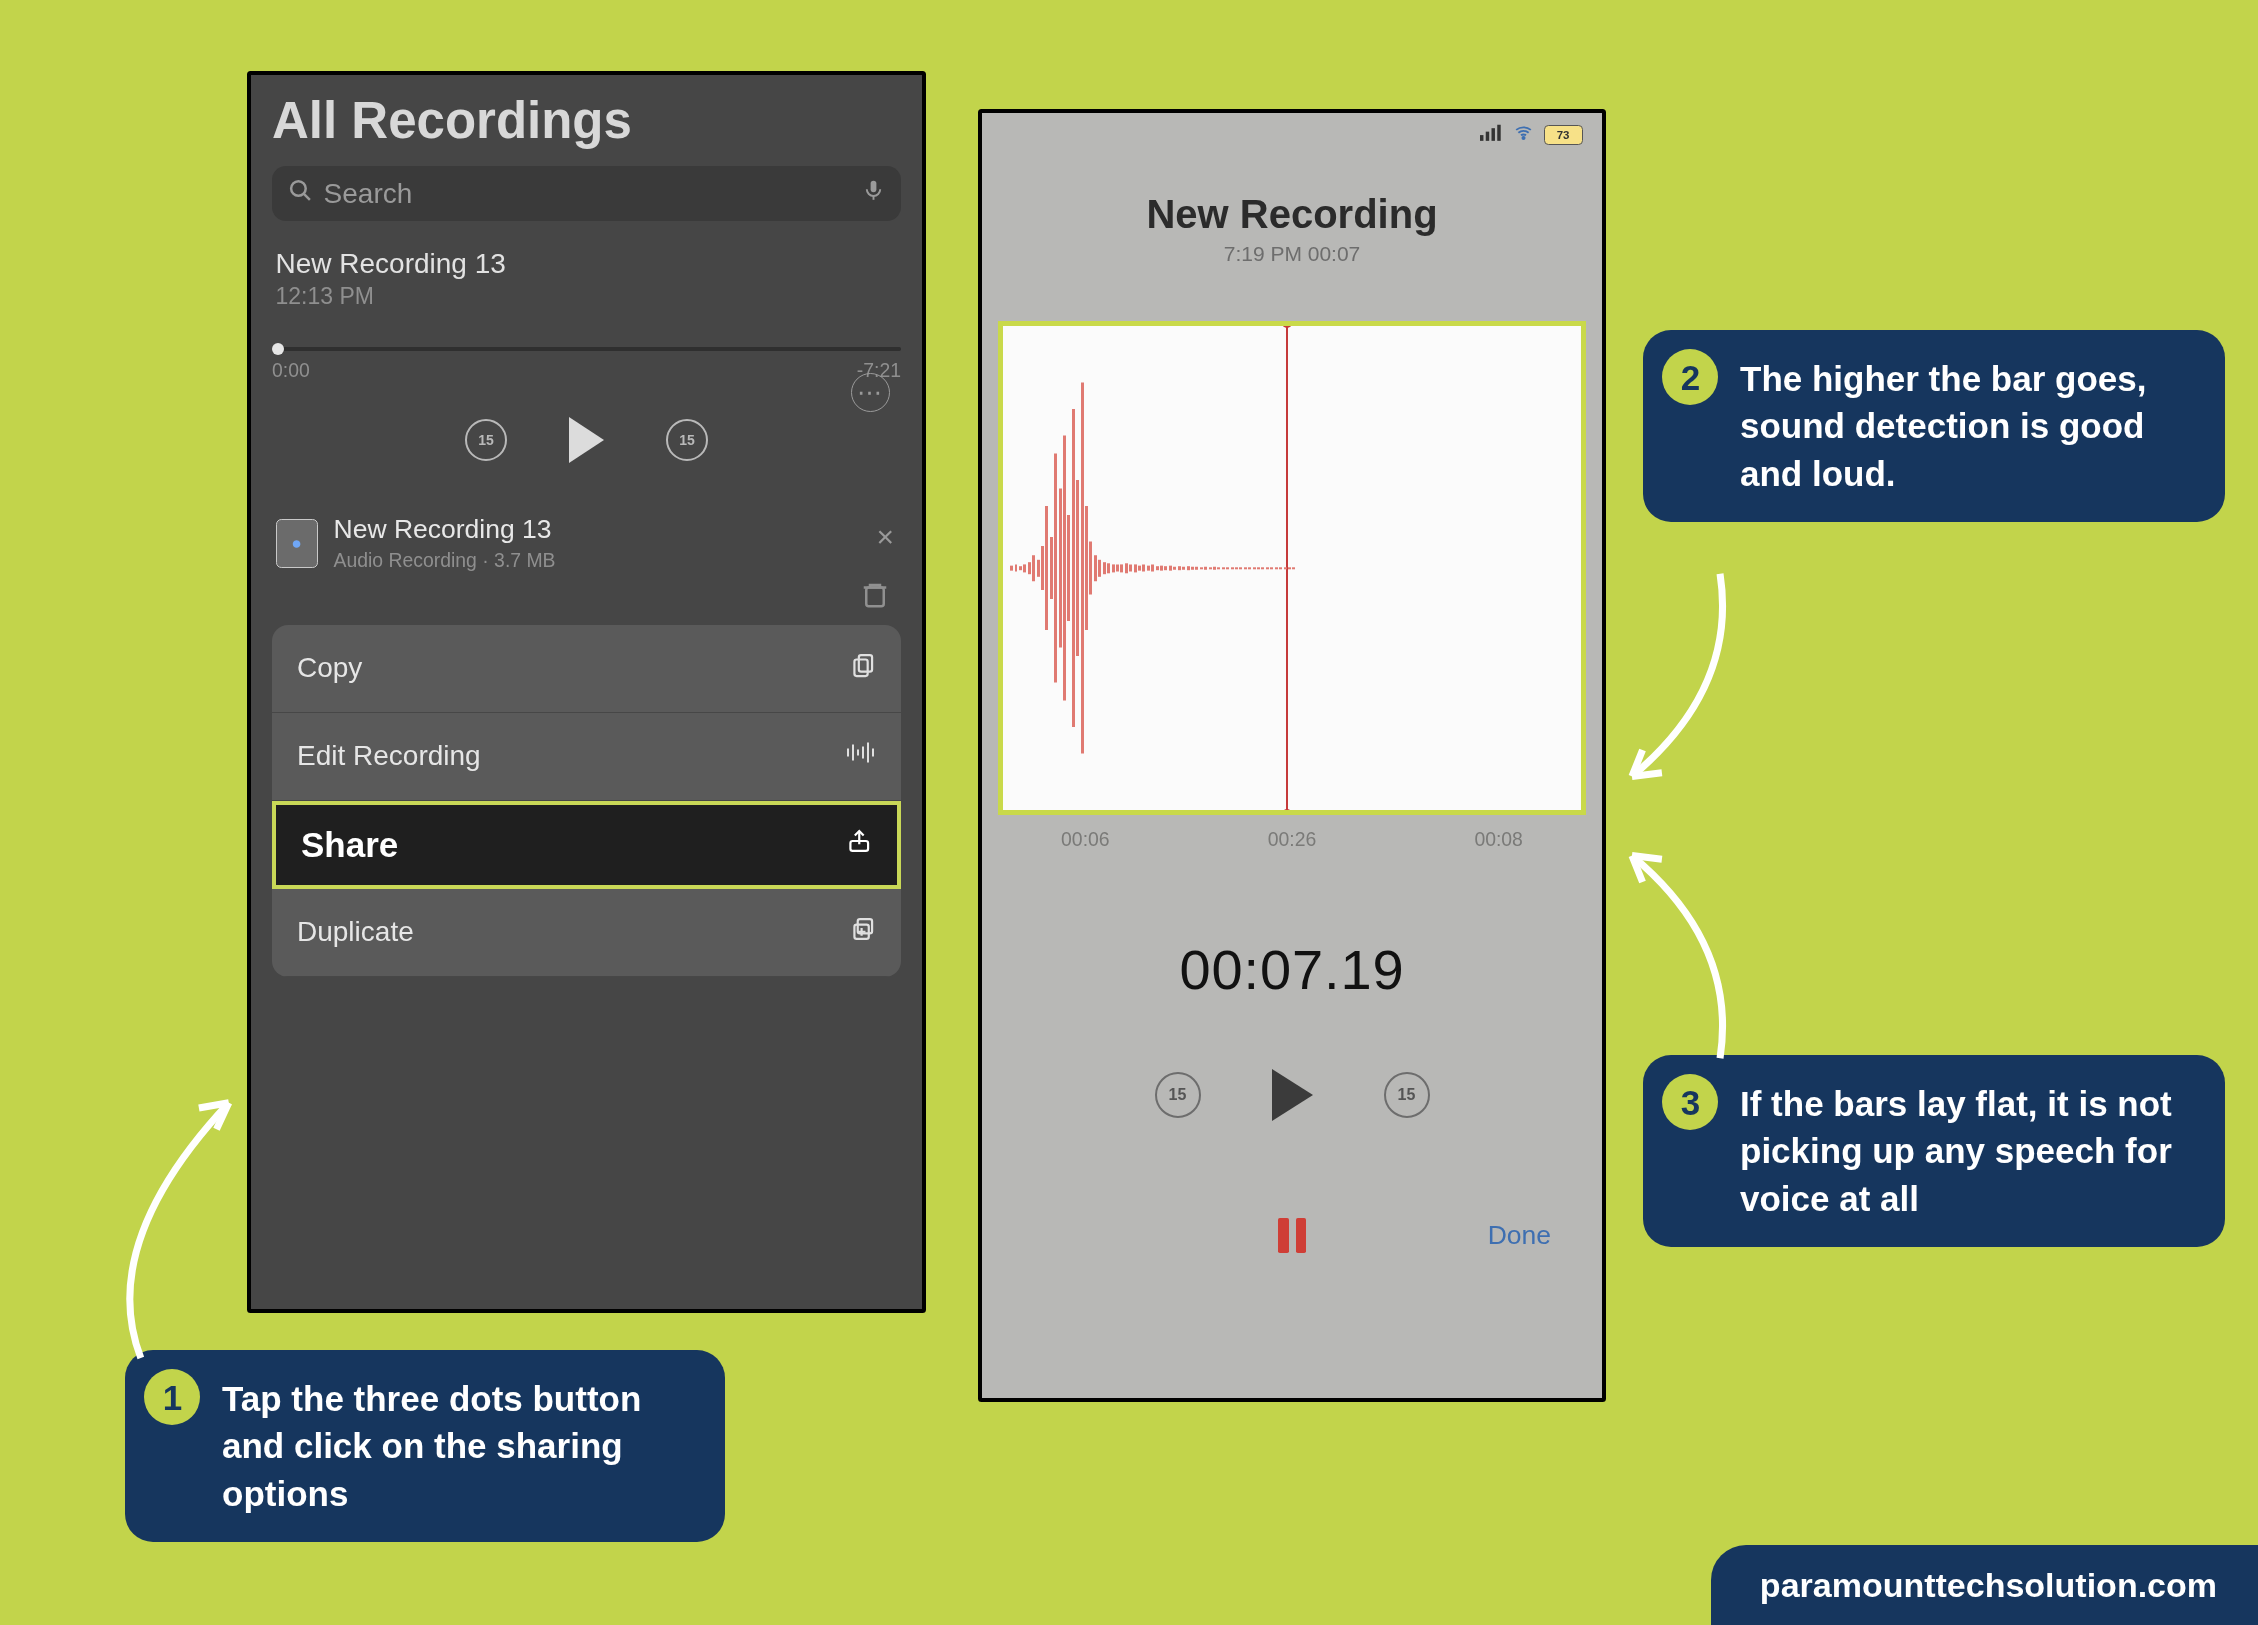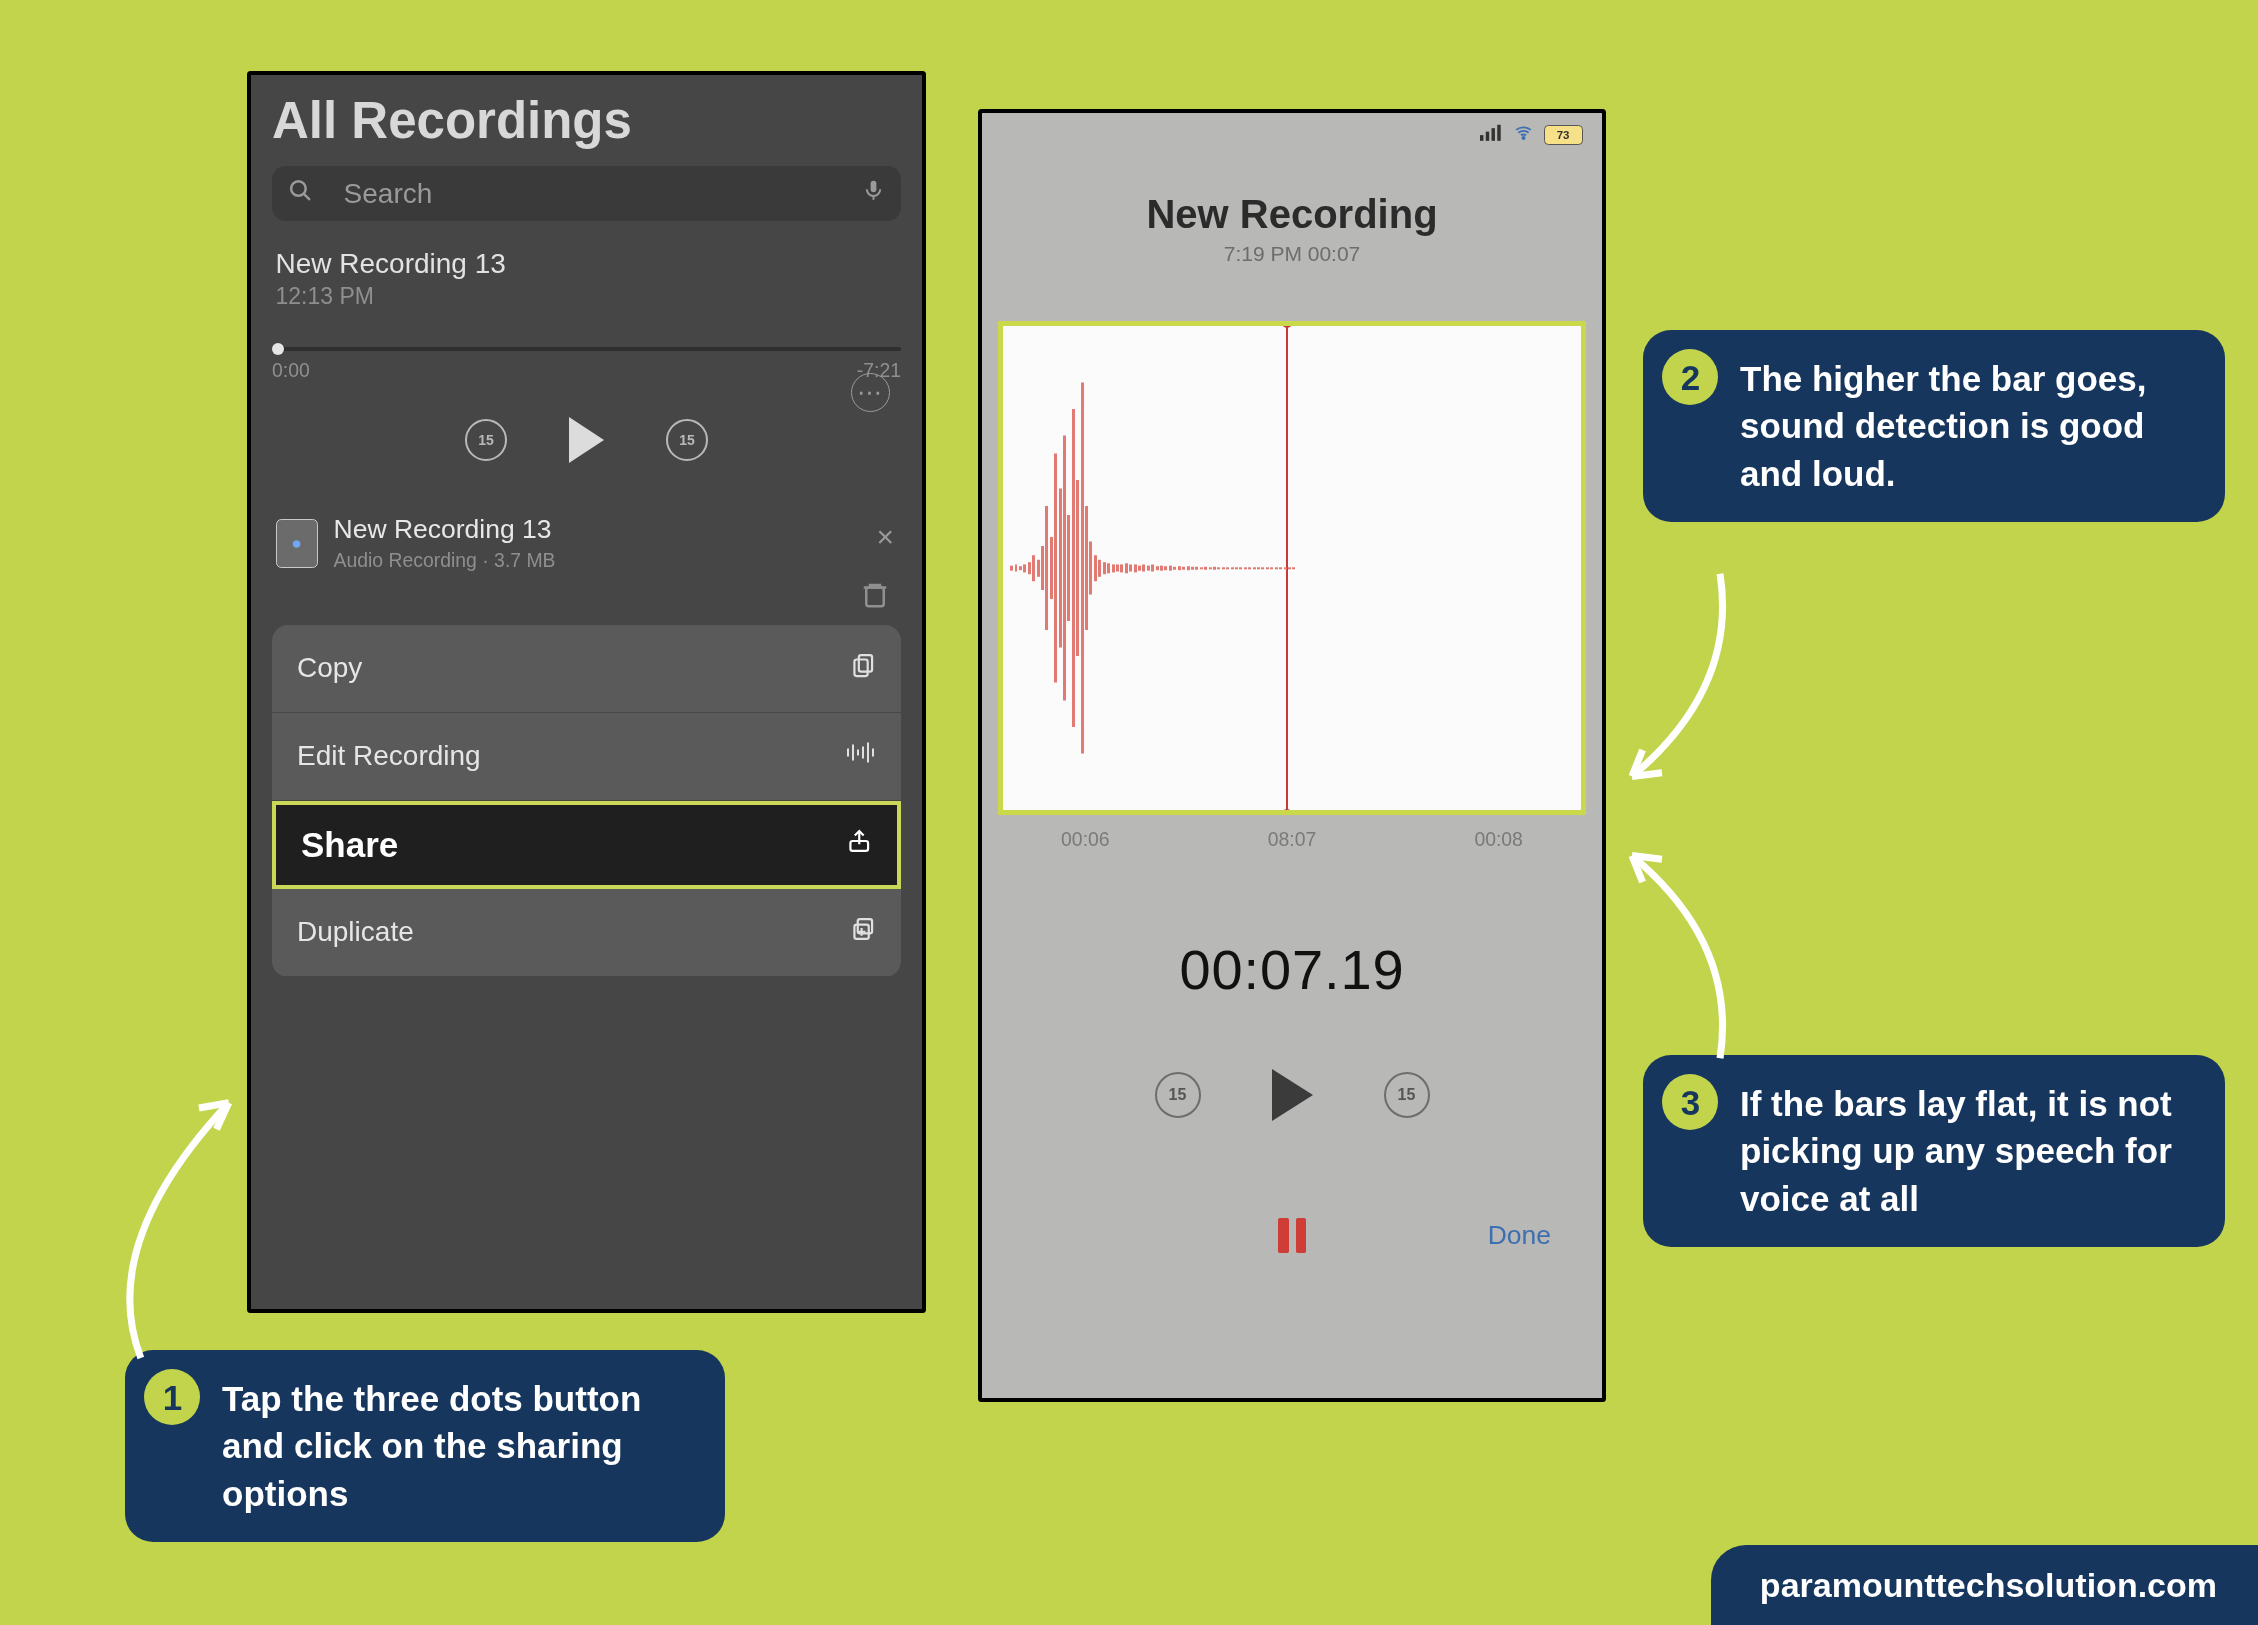--- a/index.html
+++ b/index.html
@@ -179,21 +179,21 @@
     border-top-left-radius:35px;
   }
 </style>
 </head>
 <body>
 
 <div class="phone1">
   <div class="p1-title">All Recordings</div>
 
   <div class="p1-search">
-    <span style="display:flex;align-items:center;gap:20px;">
+    <span style="display:flex;align-items:center;gap:0;">
       <span class="mag">
         <svg width="25" height="25" viewBox="0 0 24 24" fill="none" stroke="#9a9a9a" stroke-width="2.4">
             <circle cx="10" cy="10" r="7"></circle>
             <line x1="15" y1="15" x2="21" y2="21"></line>
           </svg>
       </span>
       <span>Search</span>
     </span>
     <span>
       <svg width="23" height="26.5" viewBox="0 0 24 24" fill="#9a9a9a">
@@ -363,21 +363,21 @@
       <div class="wbar" style="left: 263px; height: 2.6px;"></div>
       <div class="wbar" style="left: 267px; height: 2.6px;"></div>
       <div class="wbar" style="left: 272px; height: 2.6px;"></div>
       <div class="wbar" style="left: 276px; height: 2.6px;"></div>
       <div class="wbar" style="left: 281px; height: 2.6px;"></div>
       <div class="wbar" style="left: 285px; height: 2.6px;"></div>
       <div class="wbar" style="left: 289px; height: 2.6px;"></div>
     </div>
   <div class="p2-ticks">
     <span>00:06</span>
-    <span>08:07</span>
+    <span>00:26</span>
     <span>00:08</span>
   </div>
 
   <div class="p2-bigtime">00:07.19</div>
 
   <div class="p2-ctrls">
     <div class="skip2">15</div>
     <div class="play2"></div>
     <div class="skip2">15</div>
   </div>

